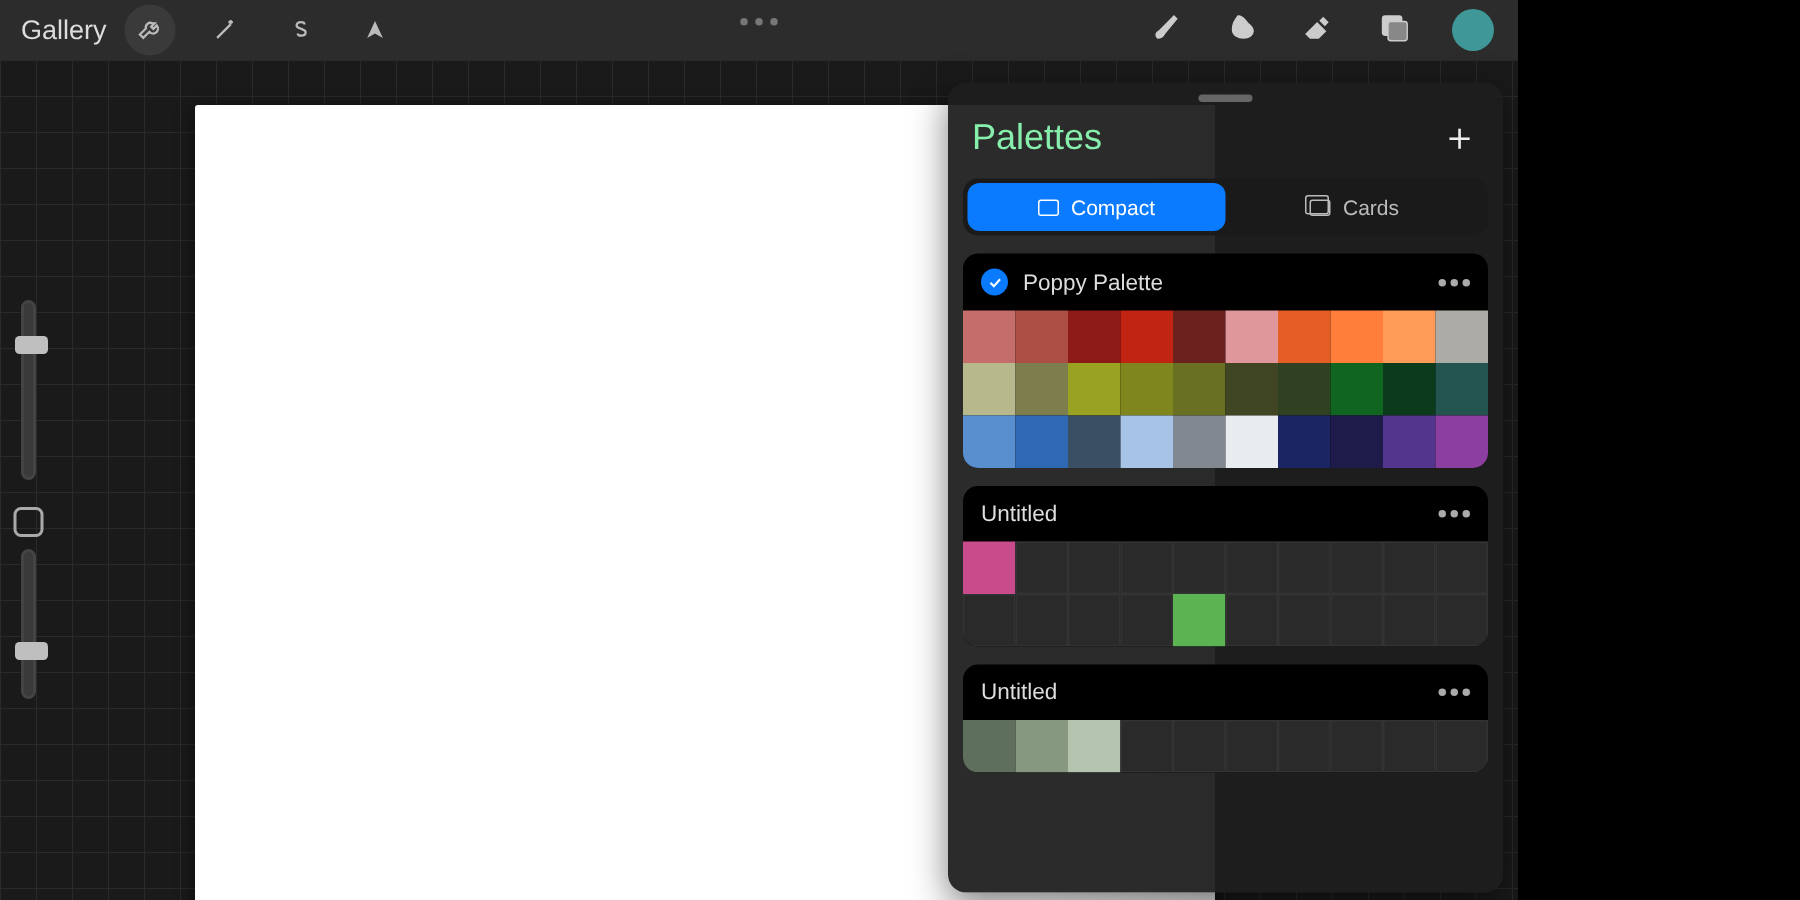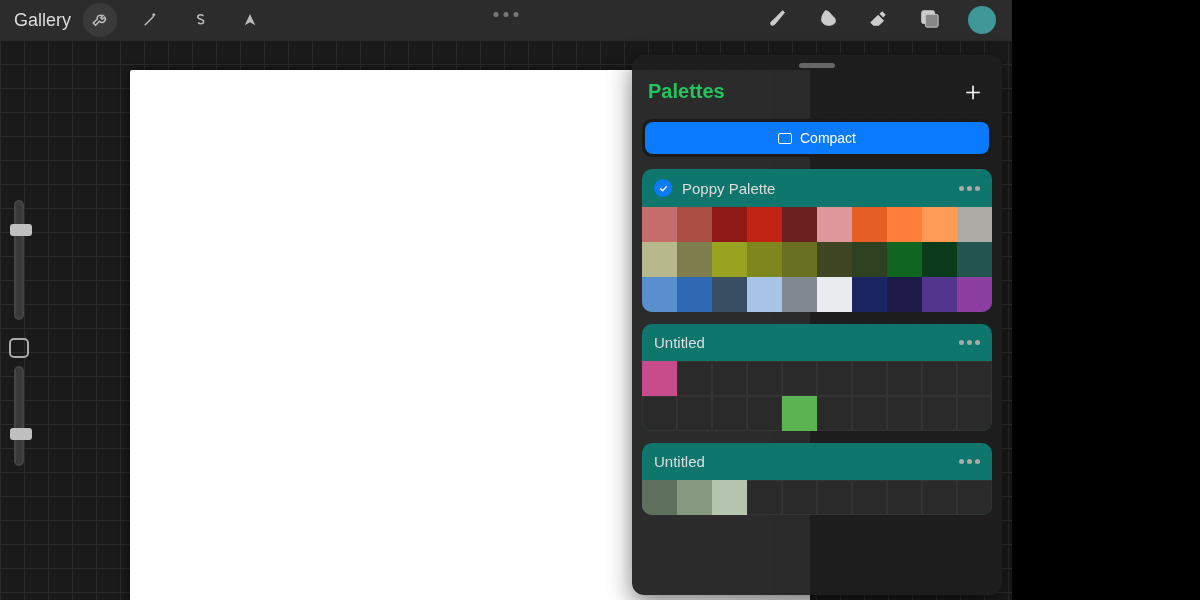--- a/index.html
+++ b/index.html
@@ -27,29 +27,29 @@
   .track { width:10px; height:120px; background:#3a3a3a; border-radius:5px; position:relative; border:2px solid #444; margin-bottom:10px;}
   .thumb { position:absolute; left:-6px; width:22px; height:12px; background:#bfbfbf; border-radius:3px; }
   .sq { width:20px; height:20px; border:2px solid #aaa; border-radius:5px; margin:8px 0; }
   
   .canvas { position:absolute; left:130px; top:70px; width:680px; height:540px; background:#fff; box-shadow:0 2px 12px rgba(0,0,0,0.6); border-radius:2px; }
   .canvas::after{content:"";position:absolute;top:0;right:0;bottom:0;width:120px;background:linear-gradient(90deg,transparent,#e8e8e8);}
   
   .panel { position:absolute; right:10px; top:55px; width:370px; height:540px; background:rgba(30,30,30,0.94); border-radius:12px; overflow:hidden; box-shadow:0 8px 24px rgba(0,0,0,0.5); }
   .grab { width:36px; height:5px; background:#666; border-radius:3px; margin:8px auto 4px; }
   .panel-head { display:flex; align-items:center; justify-content:space-between; padding:2px 16px 10px 16px; }
-  .panel-title { font-size:20px; font-weight:700; color:#22c55e; }
+  .panel-title { font-size:24px; font-weight:400; color:#86efac; }
   .plus { font-size:26px; font-weight:300; color:#eee; cursor:pointer; }
   .seg { display:flex; margin:0 10px 12px; background:#1a1a1a; border-radius:10px; padding:3px; }
   .seg div { flex:1; text-align:center; padding:8px 0; font-size:14px; border-radius:8px; cursor:pointer; display:flex; align-items:center; justify-content:center; gap:8px; }
   .seg .on { background:#0a7aff; color:#fff; }
   .seg .off { color:#bbb; }
   .mini-icon { width:14px; height:11px; border:1.5px solid currentColor; border-radius:2px; position:relative; }
   .mini-icon.cards::before{content:"";position:absolute;left:-4px;top:-4px;width:14px;height:11px;border:1.5px solid currentColor;border-radius:2px;}
-  .pal { margin:0 10px 12px; background:#0f766e; border-radius:10px; overflow:hidden; }
+  .pal { margin:0 10px 12px; background:#000000; border-radius:10px; overflow:hidden; }
   .pal-head { display:flex; align-items:center; padding:10px 12px; gap:10px; }
   .check { width:18px; height:18px; border-radius:9px; background:#0a7aff; display:flex;align-items:center;justify-content:center; }
   .check svg{width:11px;height:11px;stroke:#fff;stroke-width:3;fill:none;}
   .pal-name { font-size:15px; color:#ddd; flex:1; }
   .more { display:flex; gap:3px; cursor:pointer; }
   .more span{width:5px;height:5px;background:#aaa;border-radius:50%;}
   .grid { display:grid; }
   .sw { aspect-ratio:1; }
   .empty { background:#2a2a2a; border:1px solid #333; }
 </style>
@@ -131,20 +131,24 @@
   <div class="panel">
     <div class="grab"></div>
     <div class="panel-head">
       <div class="panel-title">Palettes</div>
       <div class="plus">＋</div>
     </div>
     <div class="seg">
       <div class="on">
         <span class="mini-icon"></span>
         <span>Compact</span>
+      </div>
+      <div class="off">
+        <span class="mini-icon cards"></span>
+        <span>Cards</span>
       </div>
     </div>
 
     <div id="palettes-host">
         <div class="pal">
           <div class="pal-head">
             <div class="check">
               <svg viewBox="0 0 24 24">
                 <path d="M5 12l5 5L19 7"></path>
               </svg>

